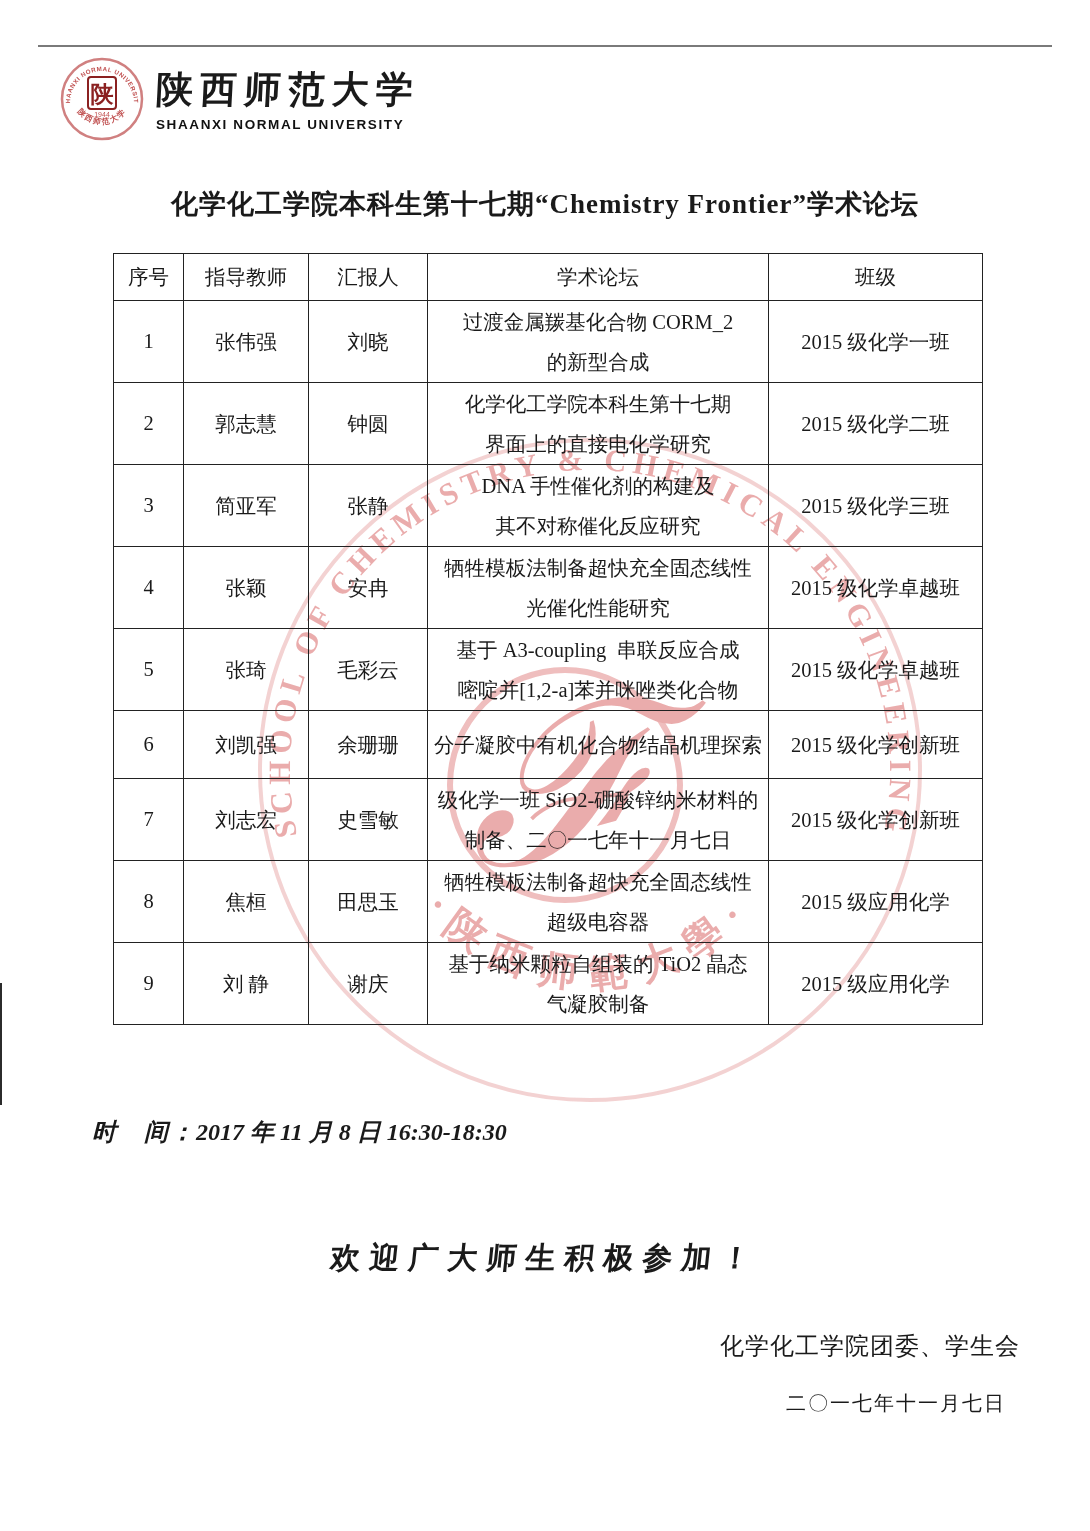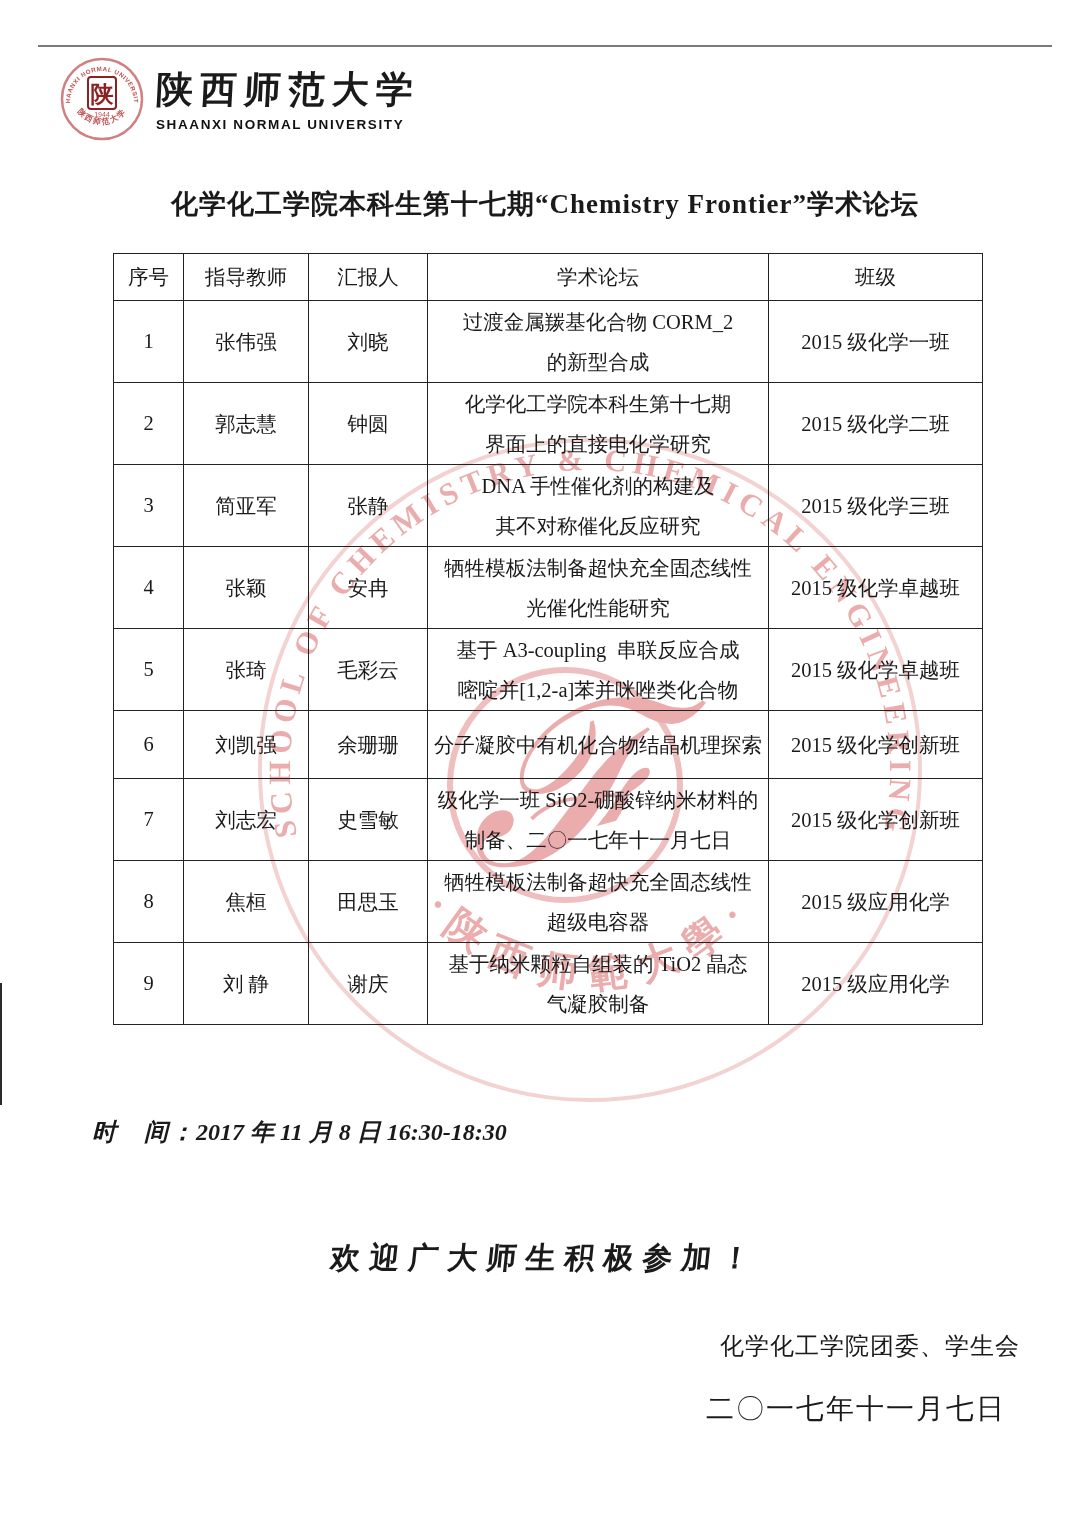--- a/index.html
+++ b/index.html
@@ -68,21 +68,21 @@
 
   
   .slogan{
     position:absolute;left:0;top:1238px;width:1090px;text-align:center;z-index:2;
     font-size:30px;font-weight:bold;letter-spacing:9px;
     transform:skewX(-6deg);
   }
 
   
   .sig-org{position:absolute;right:70px;top:1330px;font-size:24px;letter-spacing:1px;z-index:2;margin-left:47px;}
-  .sig-date{position:absolute;right:84px;top:1390px;font-size:28px;letter-spacing:2px;z-index:2;}
+  .sig-date{position:absolute;right:84px;top:1390px;font-size:20px;letter-spacing:2px;z-index:2;}
 </style>
 </head>
 <body>
 
 <div class="page">
 
   <div class="top-rule"></div>
   <div class="edge-artifact"></div>
 
   <svg class="seal" viewBox="0 0 700 700" aria-hidden="true">

